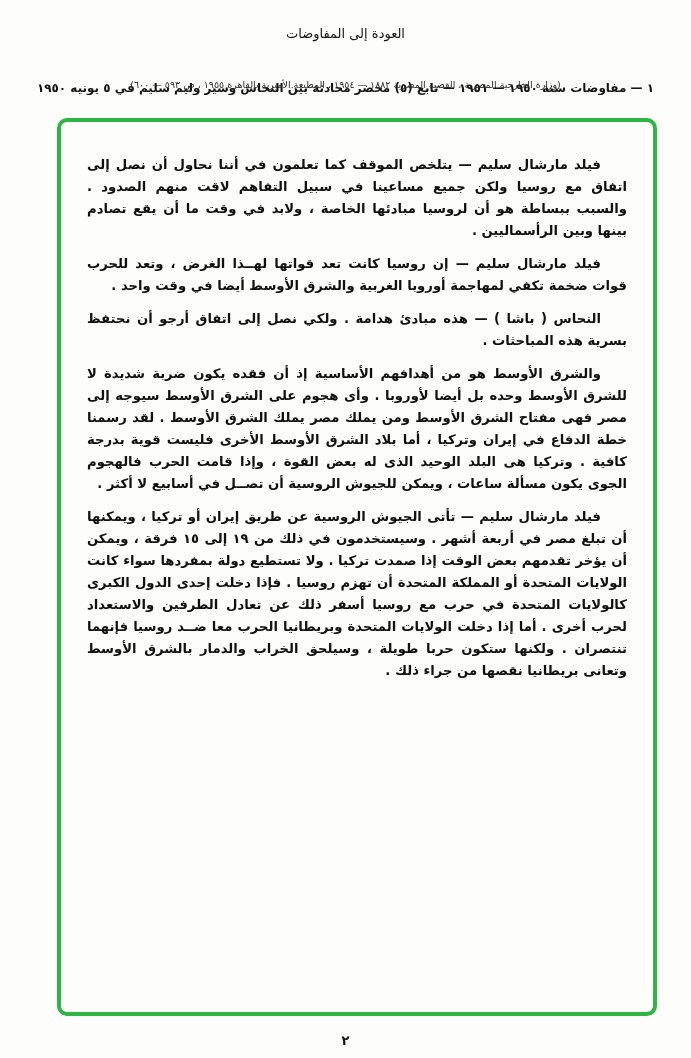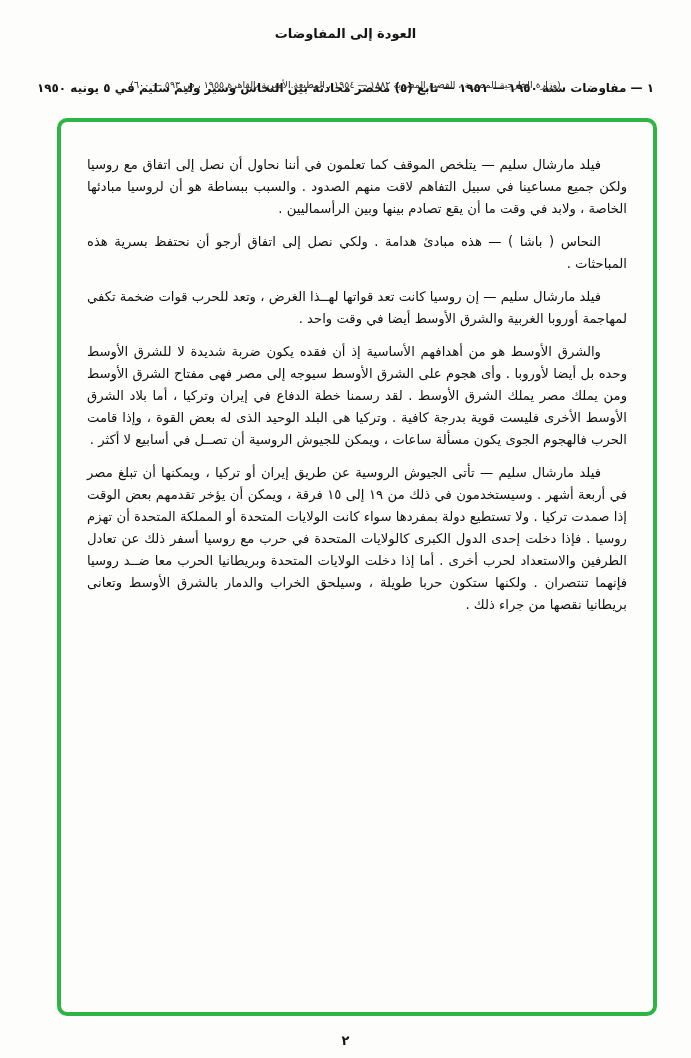--- a/index.html
+++ b/index.html
@@ -15,21 +15,21 @@
     font-family: "DejaVu Sans", sans-serif;
     color: #151515;
   }
 
   .hdr-link {
     position: absolute;
     top: 26px; left: 0; right: 0;
     text-align: center;
     direction: rtl;
     font-size: 13px;
-    font-weight: bold;
+    font-weight: normal;
     letter-spacing: .2px;
     cursor: pointer;
   }
 
   .hdr-title {
     position: absolute;
     top: 53px; left: 12px; right: 12px;
     text-align: center;
     direction: rtl;
     font-size: 12px;
@@ -69,21 +69,21 @@
     direction: rtl;
     text-align: justify;
     font-size: 13.2px;
     line-height: 22px;
     color: #101010;
   }
 
   .box-content p {
     margin: 0 0 11px 0;
     text-indent: 26px;
-    font-weight: normal;
+    font-weight: bold;
   }
 
   .page-num {
     position: absolute;
     bottom: 10px; left: 0; right: 0;
     text-align: center;
     font-size: 13px;
     font-weight: bold;
   }
 </style>
@@ -94,22 +94,22 @@
 
   <div class="hdr-link">العودة إلى المفاوضات</div>
 
   <div class="hdr-title">١ — مفاوضات سنة ١٩٥٠ — ١٩٥١ — تابع (٥) محضر محادثة بين النحاس وسير وليم سليم في ٥ يونيه ١٩٥٠</div>
 
   <div class="hdr-source">(وزارة الخارجية المصرية ، القضية المصرية ١٨٨٢ — ١٩٥٤ ، المطبعة الأميرية بالقاهرة ١٩٥٥ ، ص ٥٩٣ — ٦٠٠)</div>
 
   <div class="green-box">
     <div class="box-content">
       <p>فيلد مارشال سليم — يتلخص الموقف كما تعلمون في أننا نحاول أن نصل إلى اتفاق مع روسيا ولكن جميع مساعينا في سبيل التفاهم لاقت منهم الصدود . والسبب ببساطة هو أن لروسيا مبادئها الخاصة ، ولابد في وقت ما أن يقع تصادم بينها وبين الرأسماليين .</p>
+      <p>فيلد مارشال سليم — إن روسيا كانت تعد قواتها لهــذا الغرض ، وتعد للحرب قوات ضخمة تكفي لمهاجمة أوروبا الغربية والشرق الأوسط أيضا في وقت واحد .</p>
       <p>النحاس ( باشا ) — هذه مبادئ هدامة . ولكي نصل إلى اتفاق أرجو أن نحتفظ بسرية هذه المباحثات .</p>
-      <p>فيلد مارشال سليم — إن روسيا كانت تعد قواتها لهــذا الغرض ، وتعد للحرب قوات ضخمة تكفي لمهاجمة أوروبا الغربية والشرق الأوسط أيضا في وقت واحد .</p>
       <p>والشرق الأوسط هو من أهدافهم الأساسية إذ أن فقده يكون ضربة شديدة لا للشرق الأوسط وحده بل أيضا لأوروبا . وأى هجوم على الشرق الأوسط سيوجه إلى مصر فهى مفتاح الشرق الأوسط ومن يملك مصر يملك الشرق الأوسط . لقد رسمنا خطة الدفاع في إيران وتركيا ، أما بلاد الشرق الأوسط الأخرى فليست قوية بدرجة كافية . وتركيا هى البلد الوحيد الذى له بعض القوة ، وإذا قامت الحرب فالهجوم الجوى يكون مسألة ساعات ، ويمكن للجيوش الروسية أن تصــل في أسابيع لا أكثر .</p>
       <p>فيلد مارشال سليم — تأتى الجيوش الروسية عن طريق إيران أو تركيا ، ويمكنها أن تبلغ مصر في أربعة أشهر . وسيستخدمون في ذلك من ١٩ إلى ١٥ فرقة ، ويمكن أن يؤخر تقدمهم بعض الوقت إذا صمدت تركيا . ولا تستطيع دولة بمفردها سواء كانت الولايات المتحدة أو المملكة المتحدة أن تهزم روسيا . فإذا دخلت إحدى الدول الكبرى كالولايات المتحدة في حرب مع روسيا أسفر ذلك عن تعادل الطرفين والاستعداد لحرب أخرى . أما إذا دخلت الولايات المتحدة وبريطانيا الحرب معا ضــد روسيا فإنهما تنتصران . ولكنها ستكون حربا طويلة ، وسيلحق الخراب والدمار بالشرق الأوسط وتعانى بريطانيا نقصها من جراء ذلك .</p>
     </div>
   </div>
 
   <div class="page-num">٢</div>
 
 </div>
 
 </body></html>

